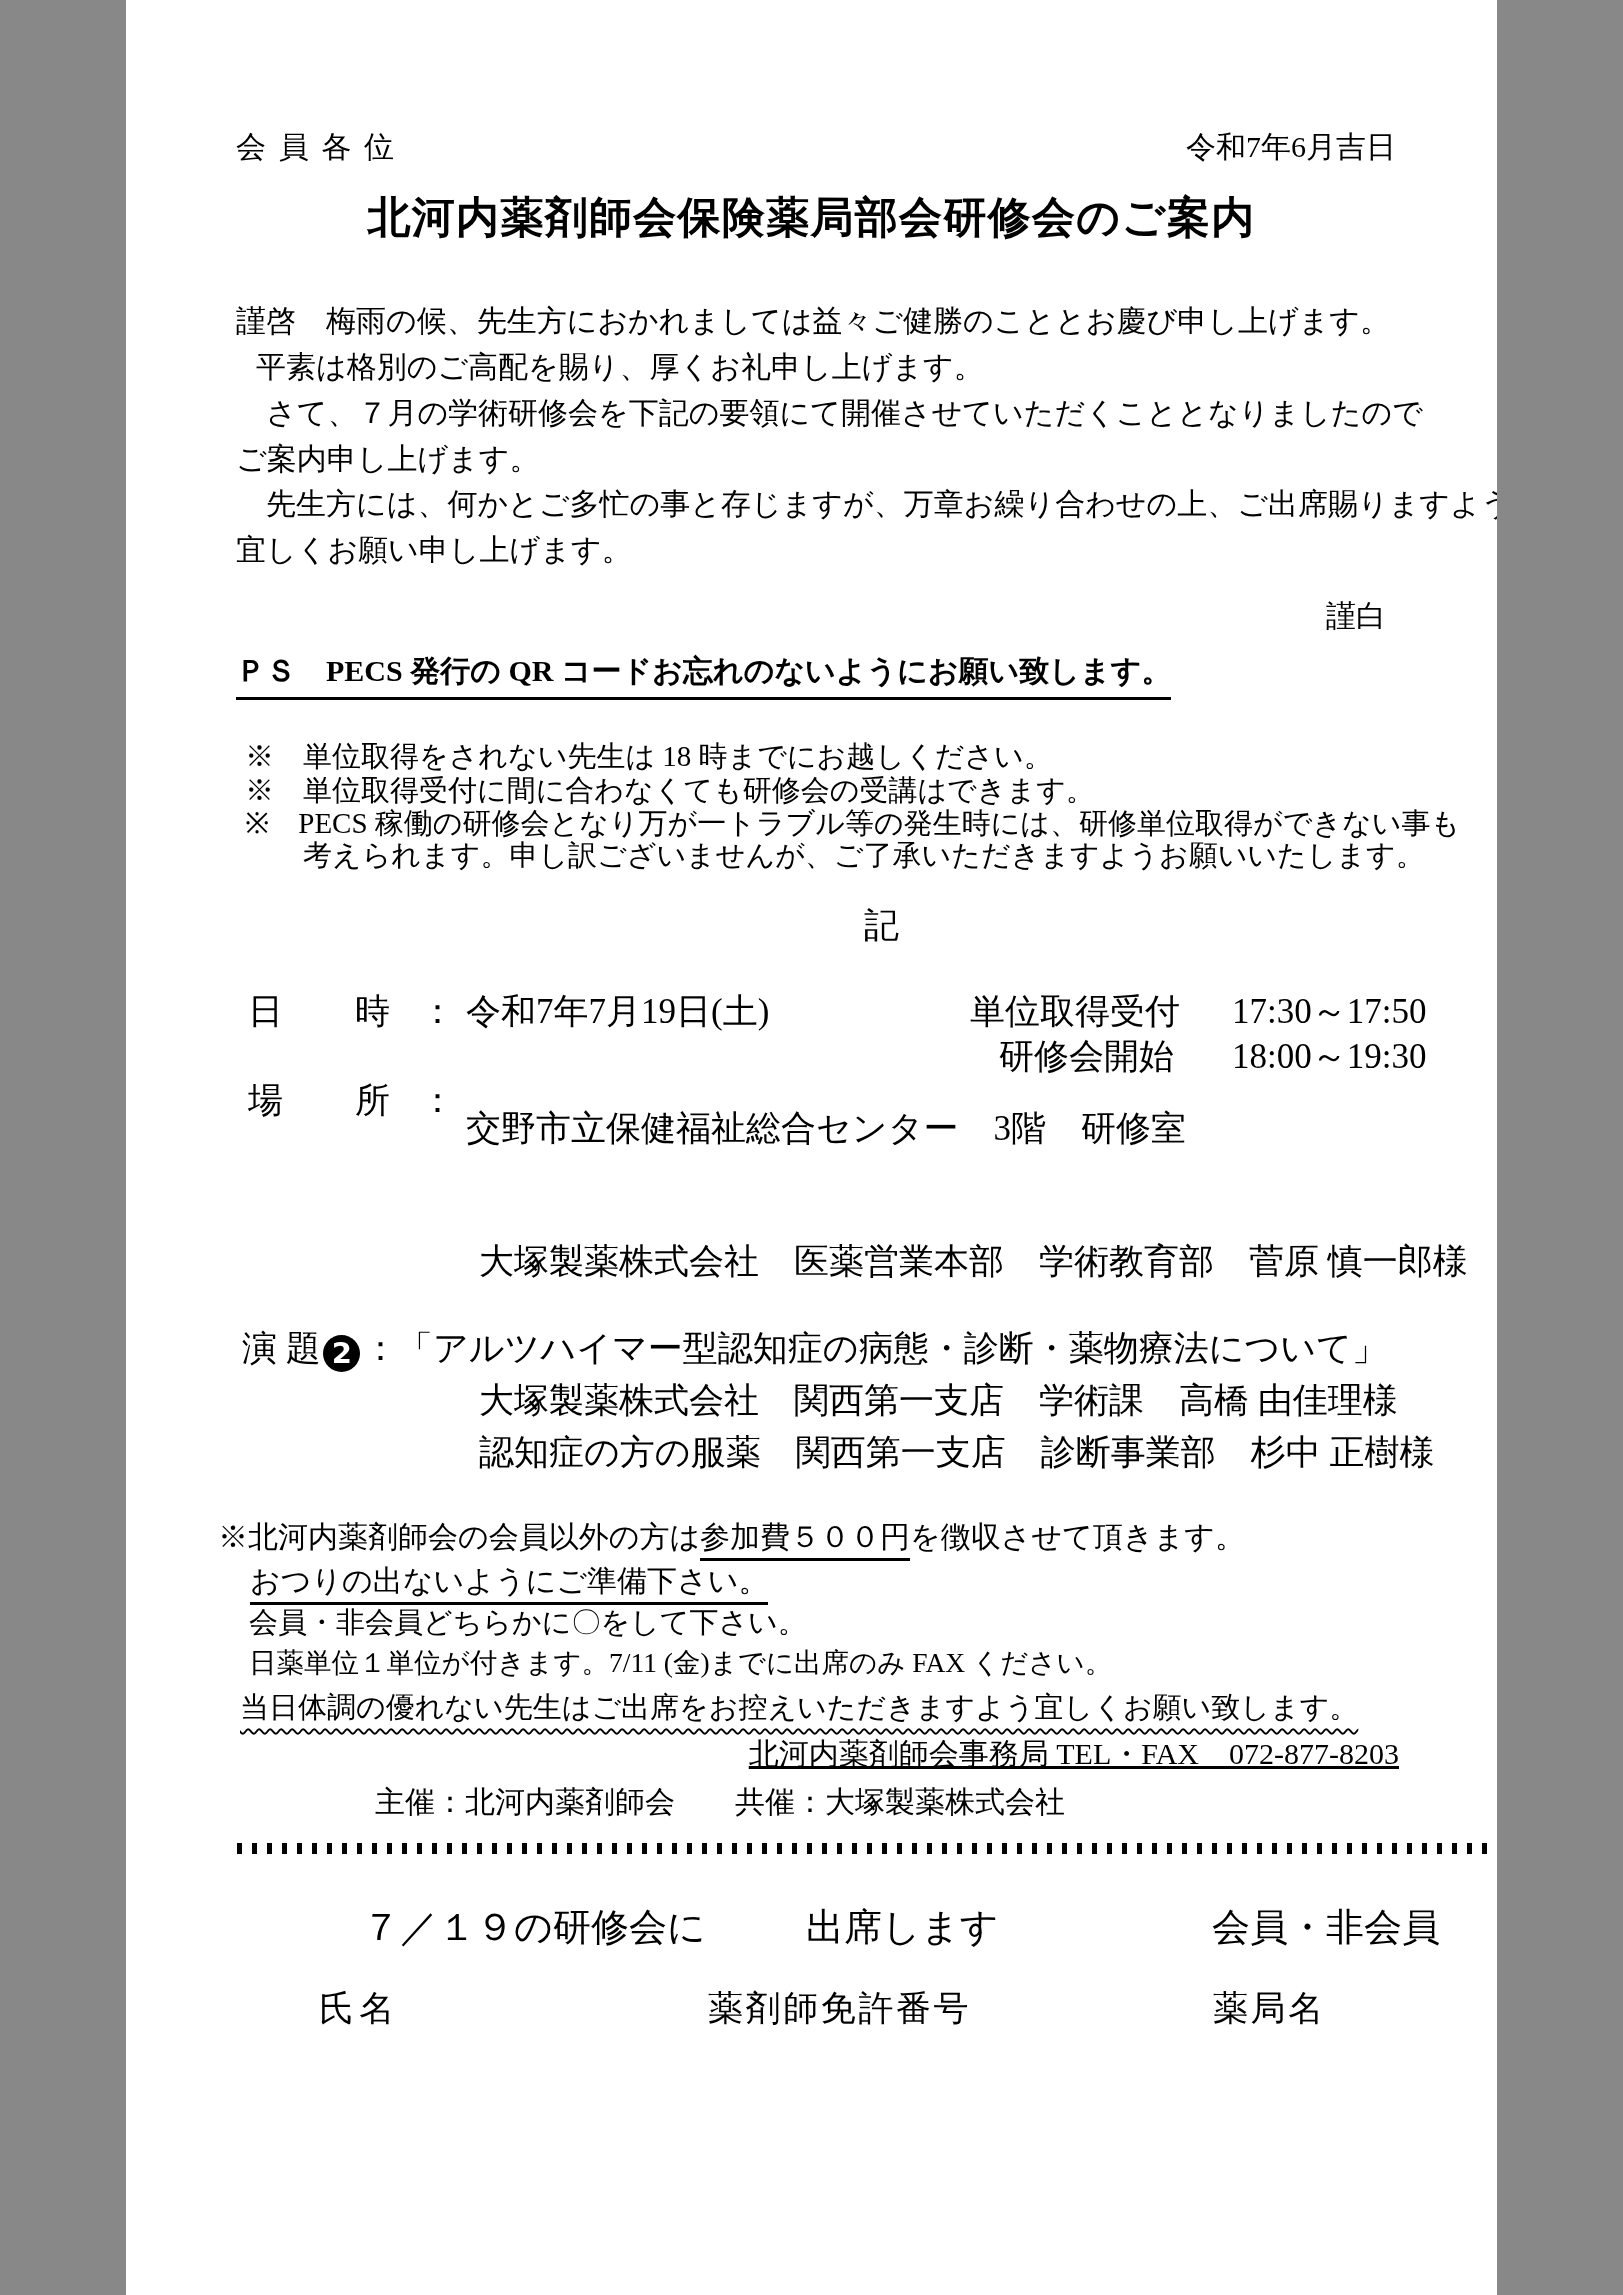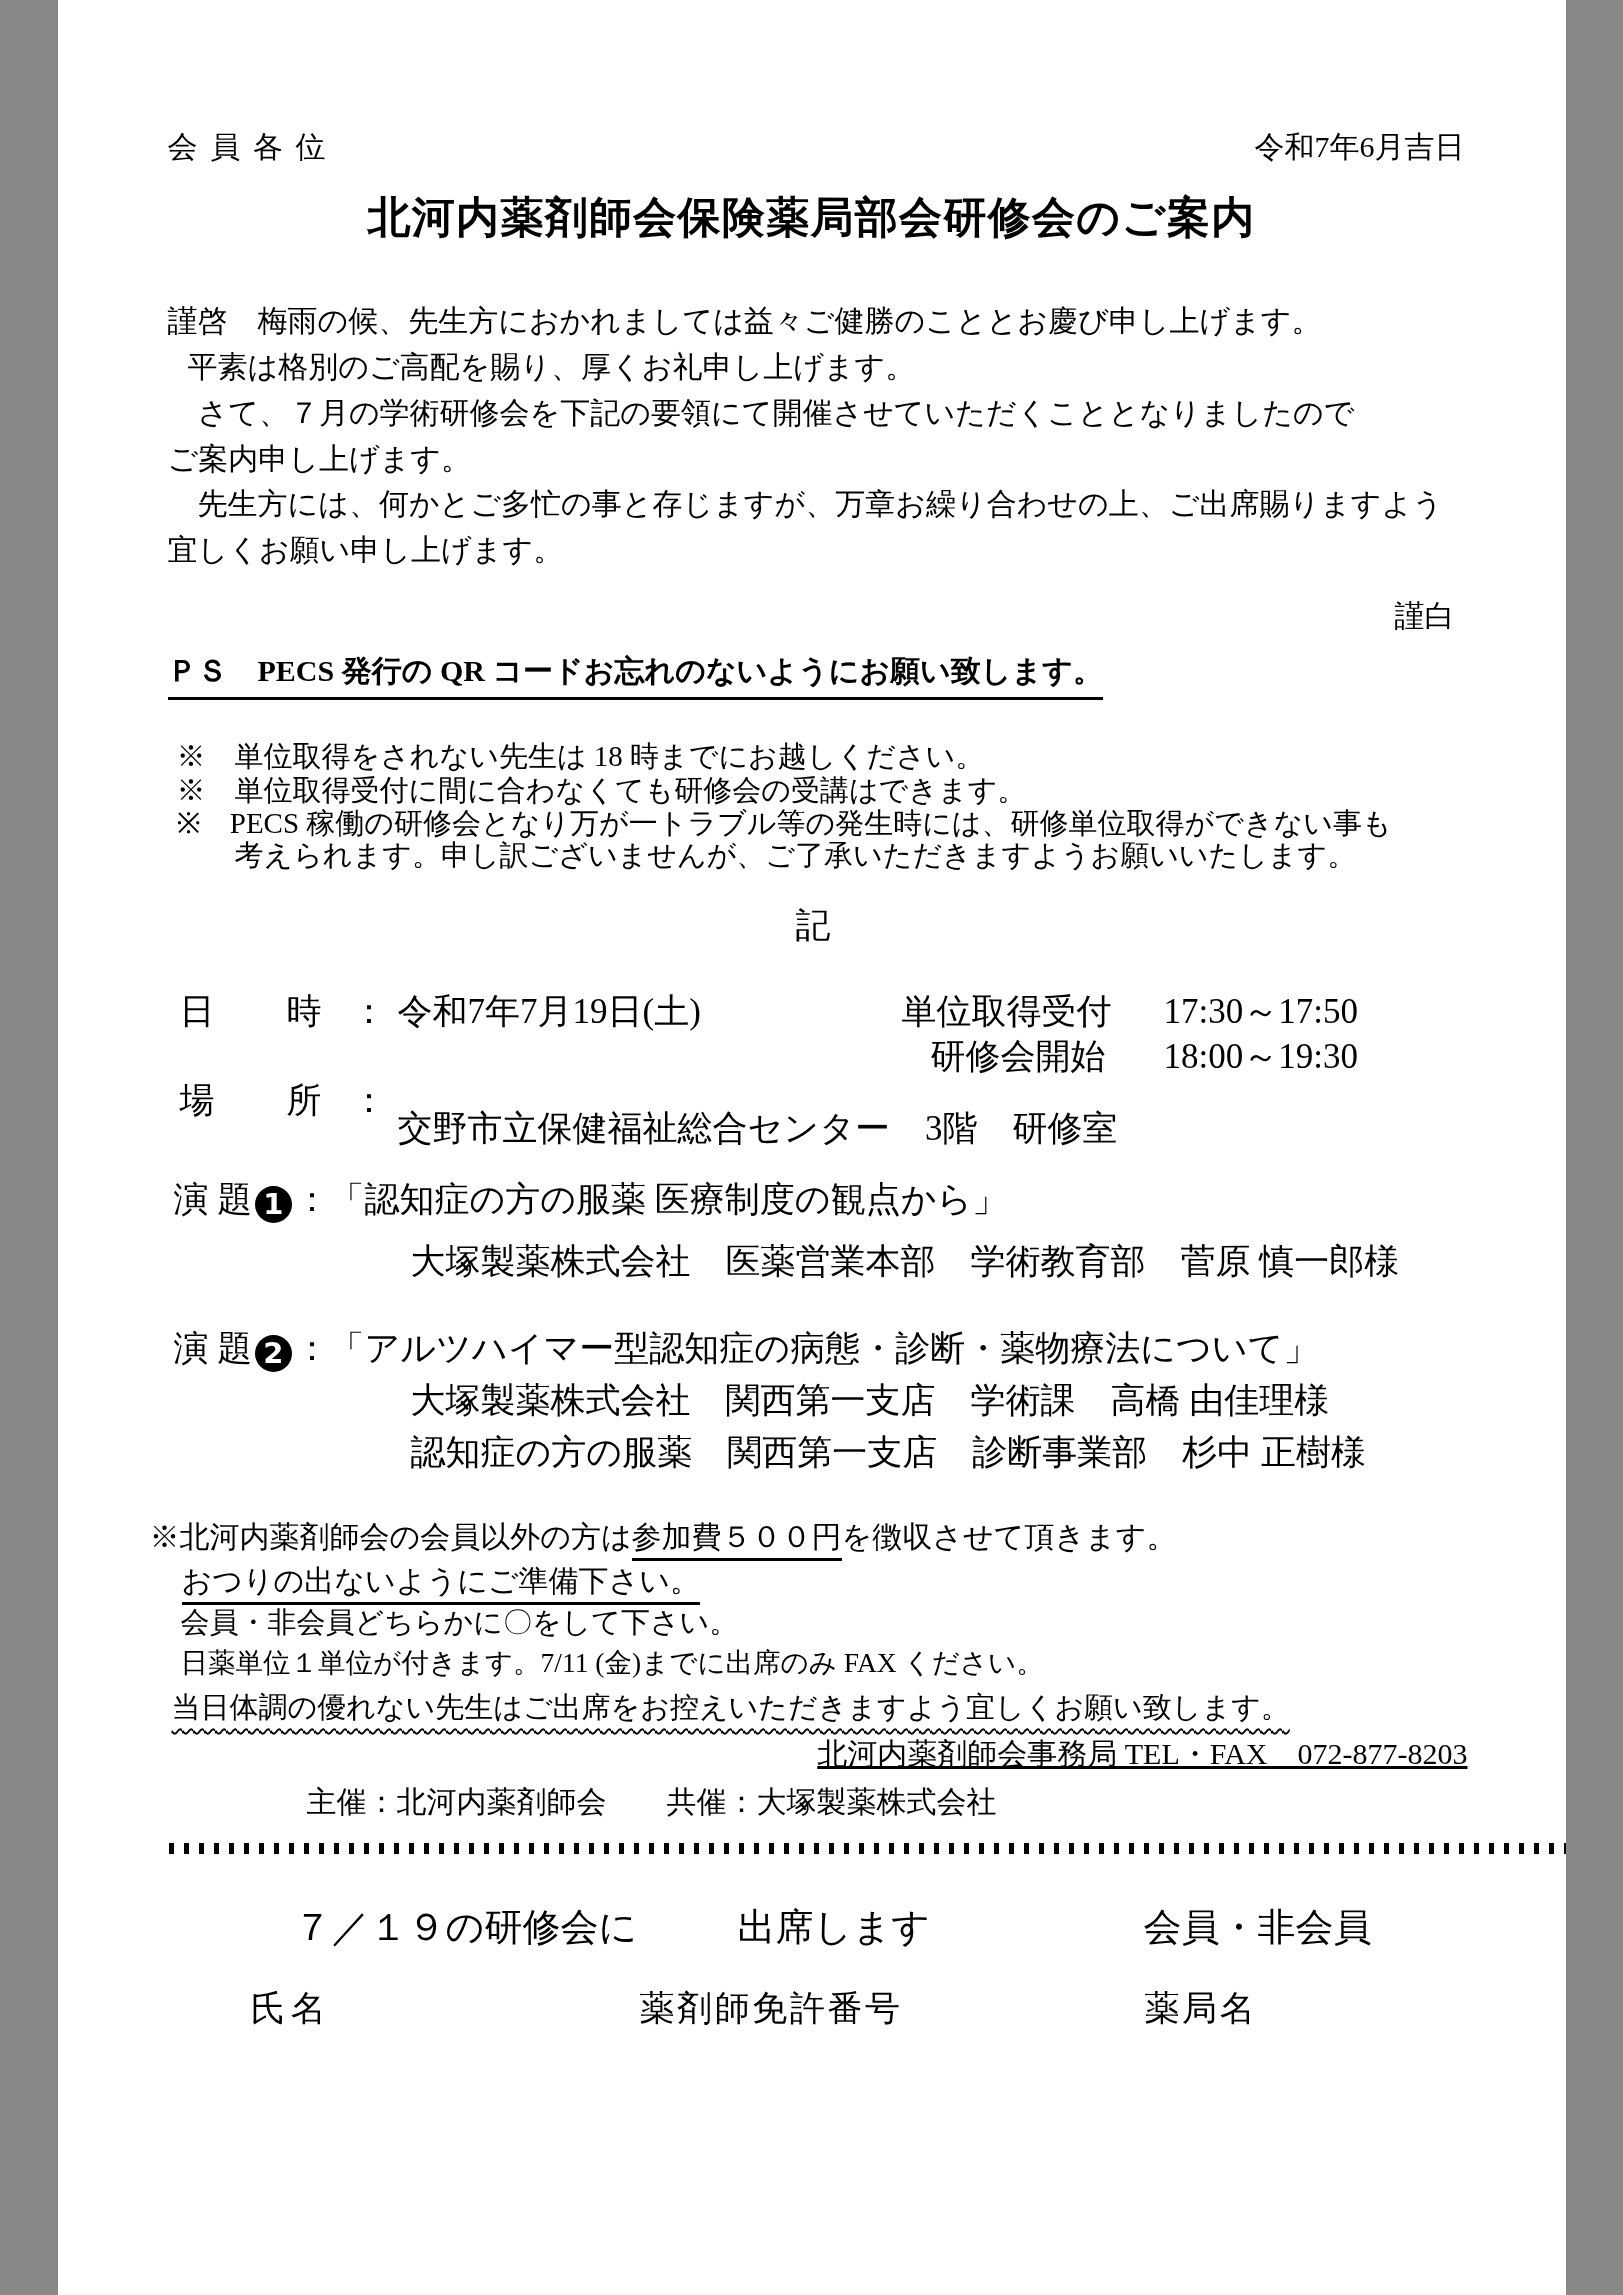--- a/index.html
+++ b/index.html
@@ -1,18 +1,18 @@
 <!DOCTYPE html>
 <html style="font-size:10.5px"><head>
 <meta charset="utf-8">
 <style>
   html,body{margin:0;padding:0;background:#888;}
   .page{
     position:relative;
-    width:1508px;
+    width:1371px;
     height:2295px;
     margin:0 auto;
     background:#ffffff;
     color:#000;
     font-family:"Liberation Serif","DejaVu Serif",serif;
     overflow:hidden;
   }
   .line{position:absolute;white-space:pre;line-height:1.25;}
   .fs46{font-size:30px;}
   .fs44{font-size:29px;}
@@ -139,21 +139,20 @@
   <div class="line fs54 sch-recep">単位取得受付</div>
   <div class="line fs54 sch-recep-time">17:30～17:50</div>
   <div class="line fs54 sch-start">研修会開始</div>
   <div class="line fs54 sch-start-time">18:00～19:30</div>
 
   <div class="line fs54 pl-ba">場</div>
   <div class="line fs54 pl-sho">所</div>
   <div class="line fs54 pl-colon">：</div>
   <div class="line fs54 pl-place">交野市立保健福祉総合センター　3階　研修室</div>
 
-  <div class="line fs54 lec1"><span>演 題</span><span class="cnum">1</span><span>：</span><span>「認知症の方の服薬 医療制度の観点から」</span></div>
   <div class="line fs54 lec1-sp">大塚製薬株式会社　医薬営業本部　学術教育部　菅原 慎一郎様</div>
 
   <div class="line fs54 lec2"><span>演 題</span><span class="cnum">2</span><span>：</span><span>「アルツハイマー型認知症の病態・診断・薬物療法について」</span></div>
   <div class="line fs54 lec2-sp1">大塚製薬株式会社　関西第一支店　学術課　高橋 由佳理様</div>
   <div class="line fs54 lec2-sp2">認知症の方の服薬　関西第一支店　診断事業部　杉中 正樹様</div>
 
   <div class="line fs46 fee1"><span>※北河内薬剤師会の会員以外の方は</span><span class="u-thick">参加費５００円</span><span>を徴収させて頂きます。</span></div>
   <div class="line fs44 fee3">会員・非会員どちらかに〇をして下さい。</div>
   <div class="line fs46 fee2"><span class="u-thick">おつりの出ないようにご準備下さい。</span></div>
   <div class="line fs42 fee4">日薬単位１単位が付きます。7/11 (金)までに出席のみ FAX ください。</div>

